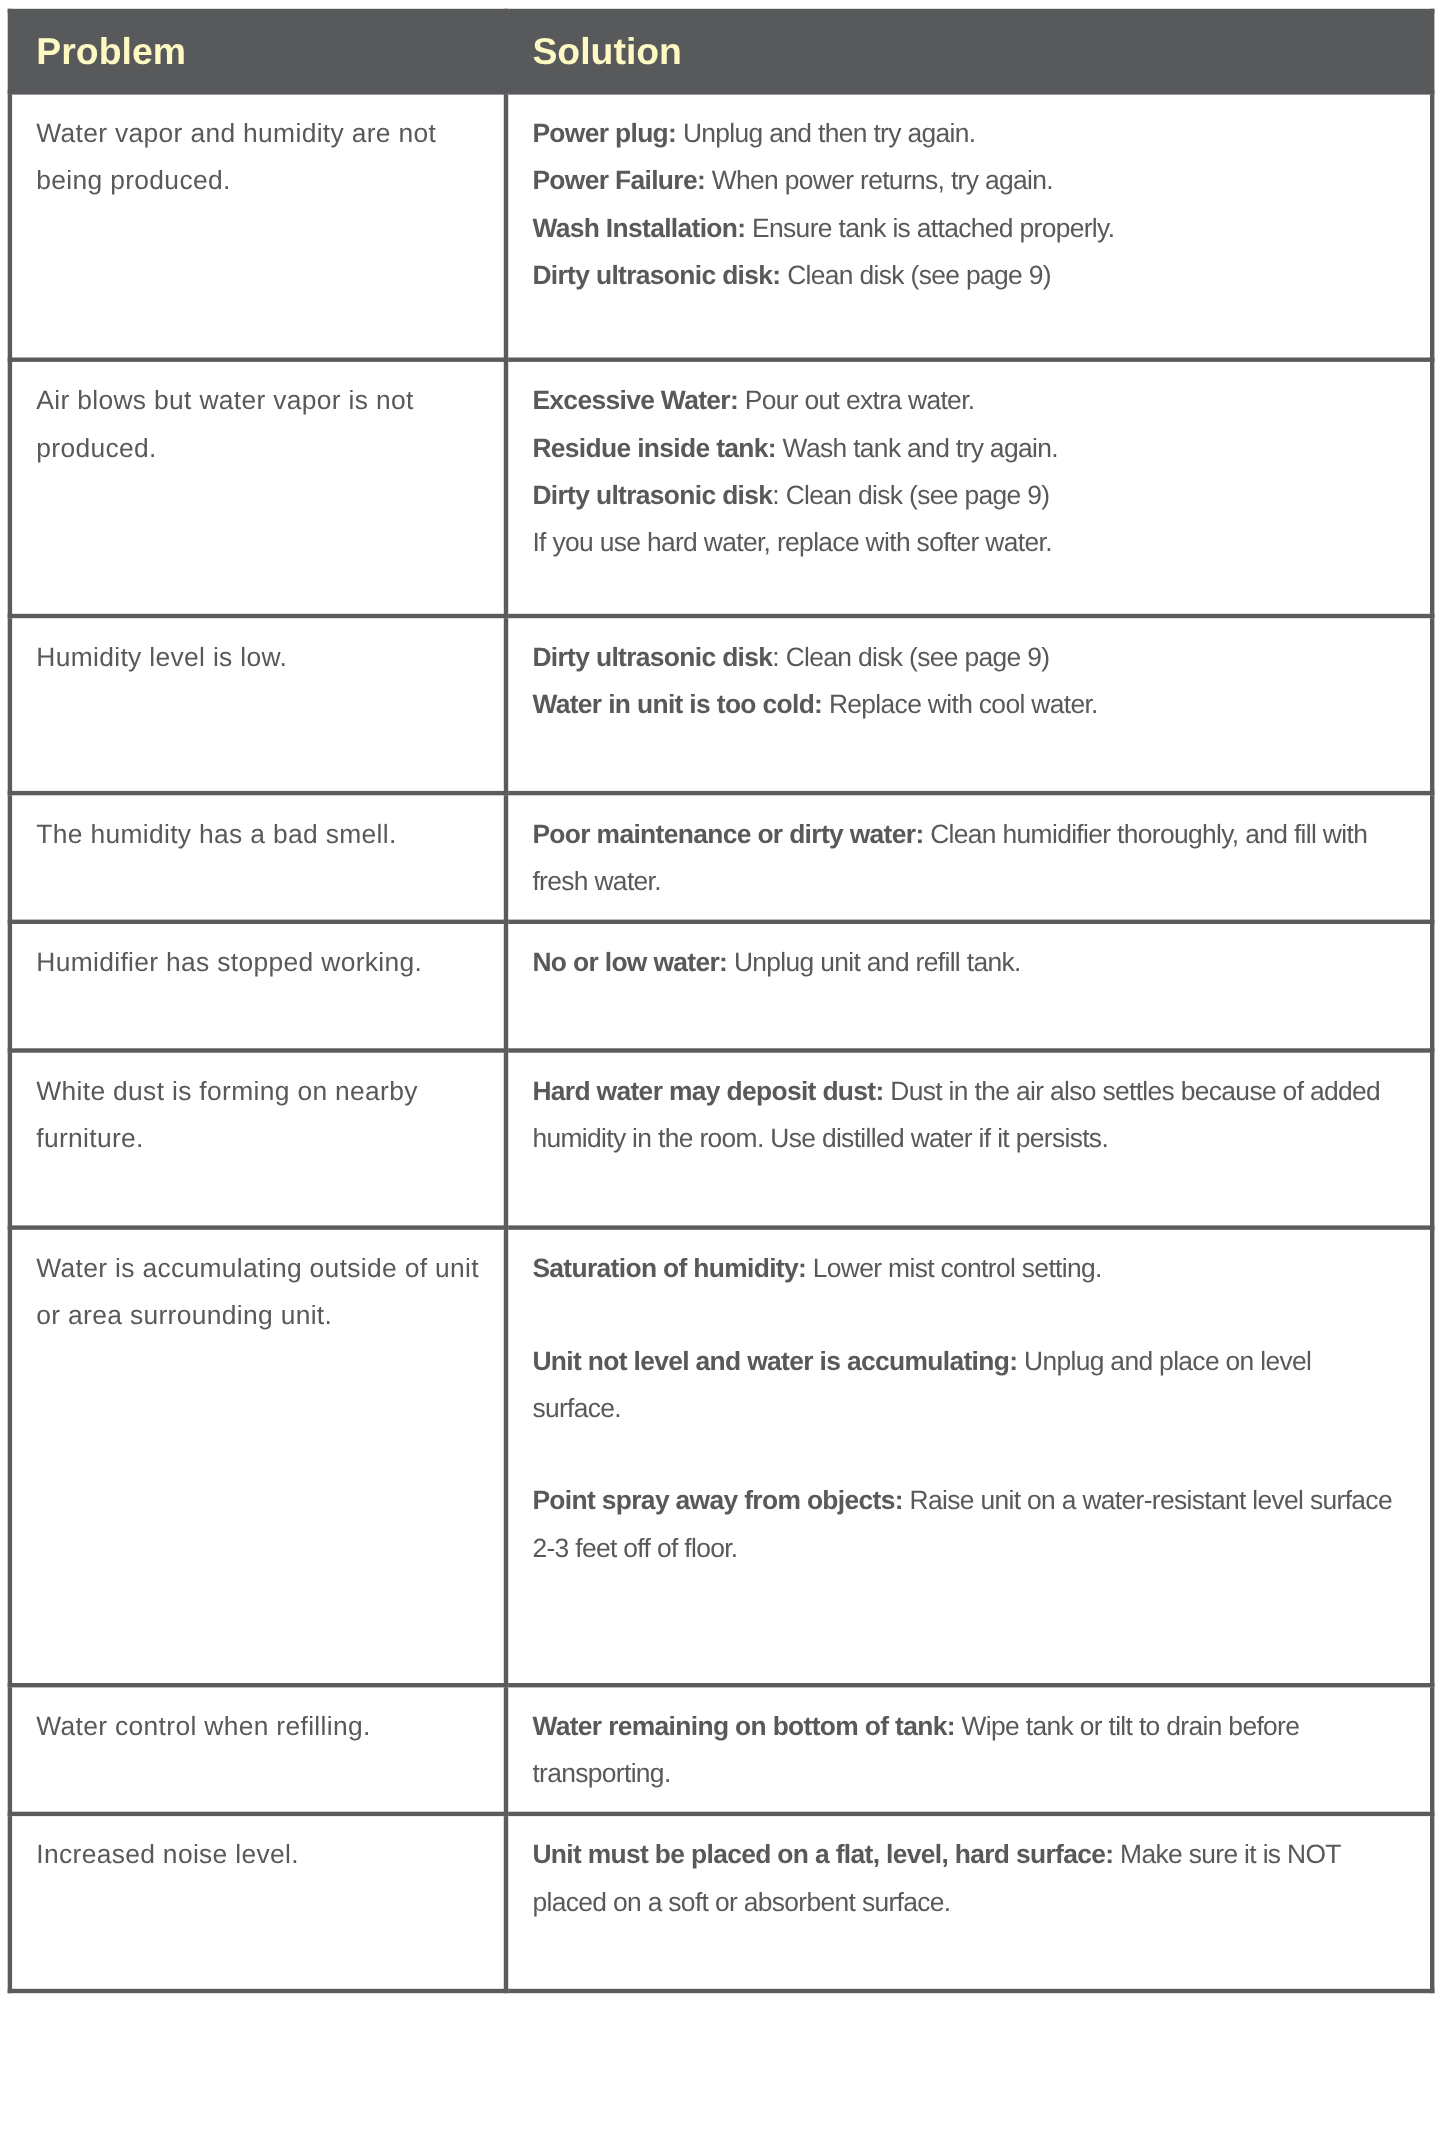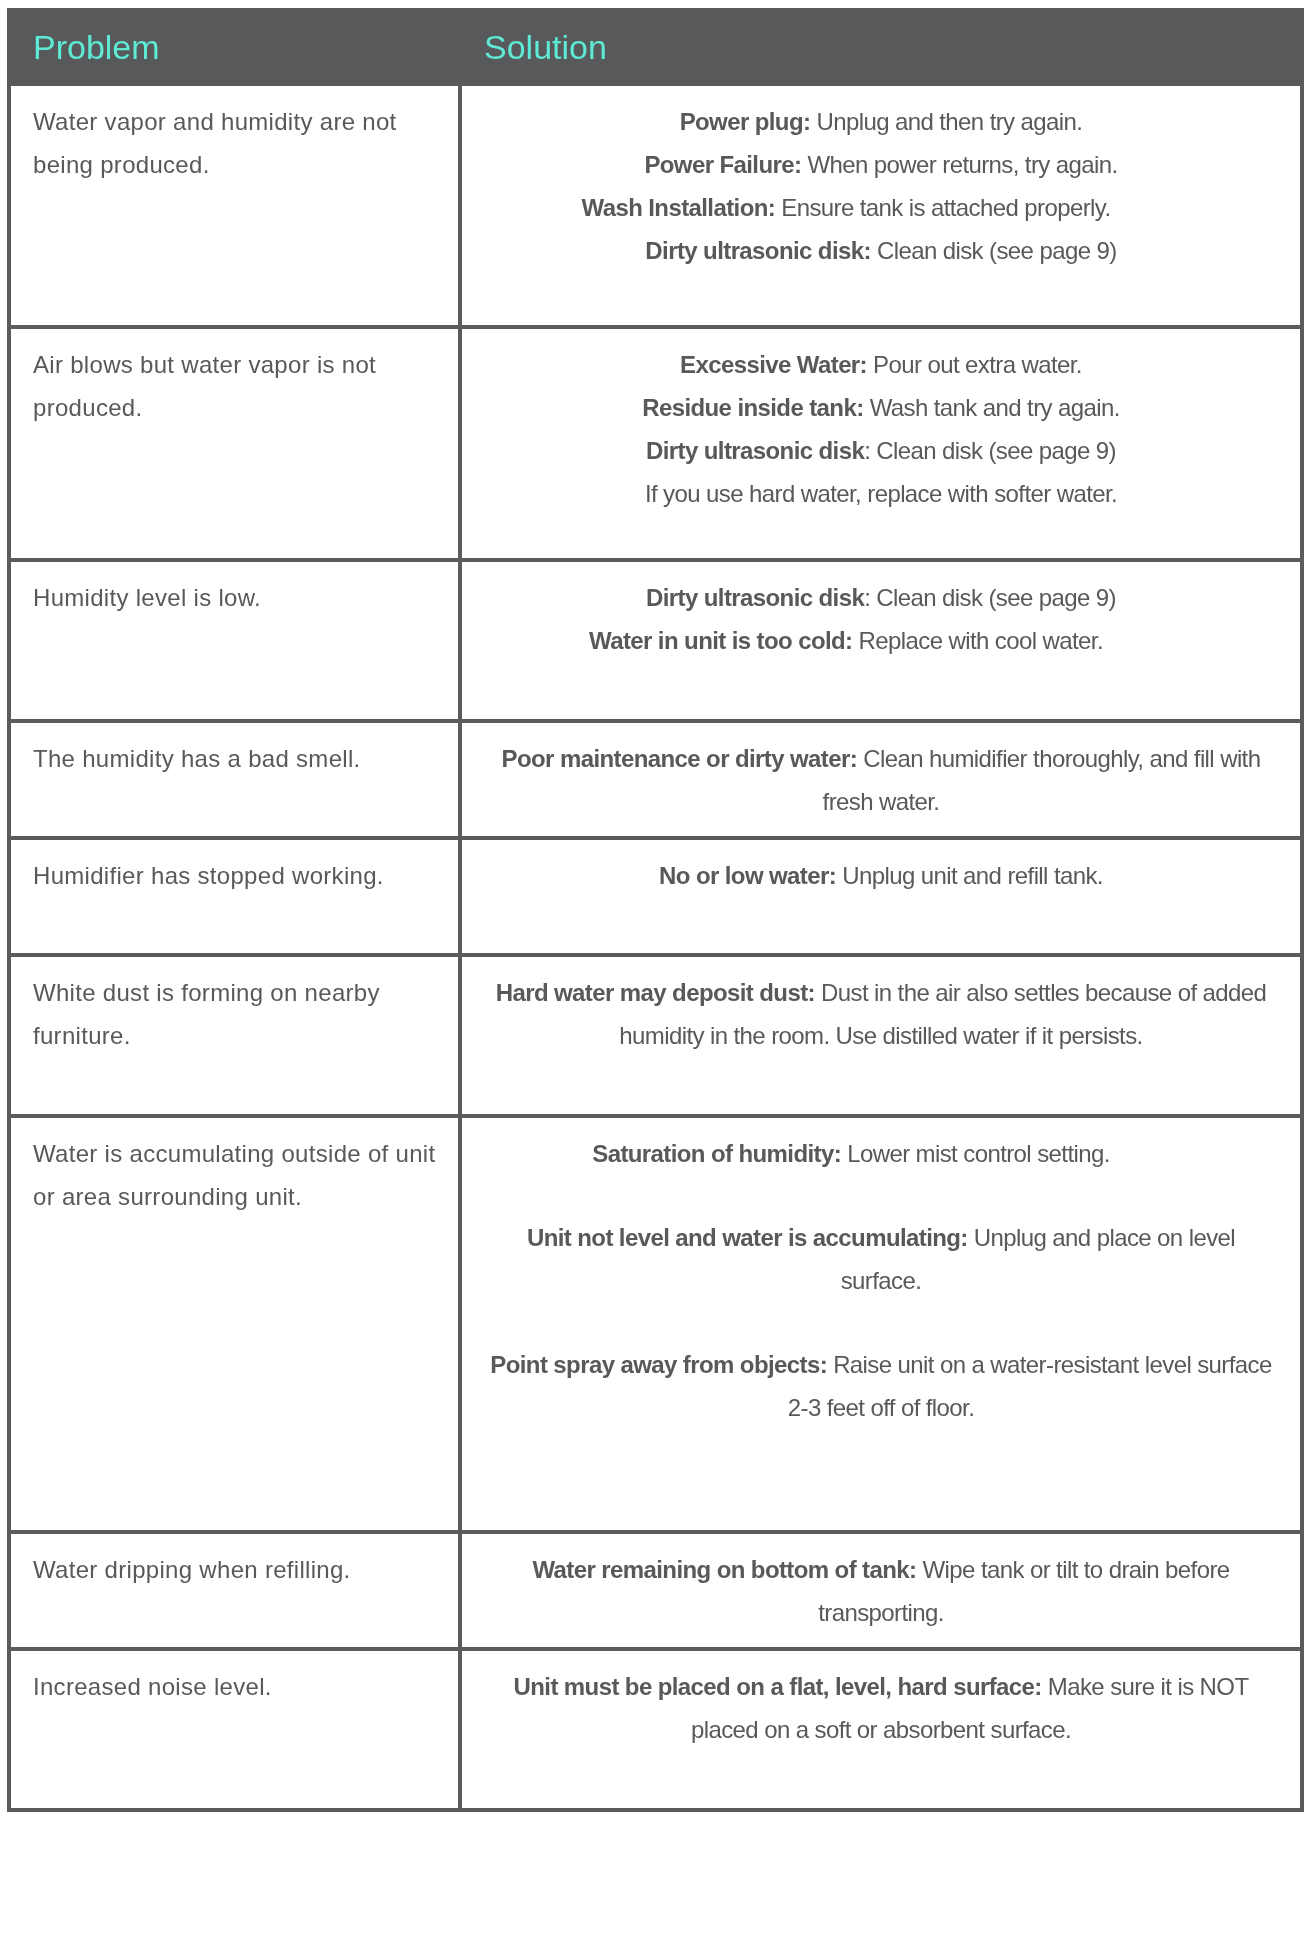--- a/index.html
+++ b/index.html
@@ -1,28 +1,28 @@
 <!DOCTYPE html>
 <html><head>
 <meta charset="utf-8">
 <style>
   html, body { margin: 0; padding: 0; background: #ffffff; }
   body { width: 1311px; height: 1944px; position: relative; overflow: hidden;
          font-family: "Liberation Sans", sans-serif; color: #58595b; }
   .table { position: absolute; left: 7px; top: 8px; width: 1297px;
            border-collapse: collapse; table-layout: fixed; }
   .table th, .table td { border: 4px solid #5a5b5d; vertical-align: top; text-align: left; }
-  .table thead th { background: #58595b; color: #5eead4; font-weight: normal;
+  .table thead th { background: #58595b; color: #fef9c3; font-weight: bold;
                     font-size: 34px; height: 70px; padding: 0 22px; vertical-align: middle;
                     border-color: #58595b; }
   .col-problem { width: 451px; }
   .table td { font-size: 24px; line-height: 43px; padding: 14px 22px 10px 22px; }
   .table td.problem { letter-spacing: 0.3px; }
   .table td.solution { letter-spacing: -0.6px; }
-  .sol-line { display: block; text-align: center; }
+  .sol-line { display: block; }
   .sol-line .lbl { font-weight: bold; }
   .gap { display: block; height: 41px; }
 </style>
 </head>
 <body>
 
 <table class="table">
   <colgroup>
     <col class="col-problem">
     <col>
@@ -89,21 +89,21 @@
       <td class="solution">
         <span class="sol-line" style="padding-right:60px"><span class="lbl">Saturation of humidity:</span><span> Lower mist control setting.</span></span>
         <span class="gap"></span>
         <span class="sol-line"><span class="lbl">Unit not level and water is accumulating:</span><span> Unplug and place on level surface.</span></span>
         <span class="gap"></span>
         <span class="sol-line"><span class="lbl">Point spray away from objects:</span><span> Raise unit on a water-resistant level surface 2-3 feet off of floor.</span></span>
       </td>
     </tr>
 
     <tr style="height:117px">
-      <td class="problem" style="padding-right:90px">Water dripping when refilling.</td>
+      <td class="problem" style="padding-right:90px">Water control when refilling.</td>
       <td class="solution">
         <span class="sol-line"><span class="lbl">Water remaining on bottom of tank:</span><span> Wipe tank or tilt to drain before transporting.</span></span>
       </td>
     </tr>
 
     <tr style="height:161px">
       <td class="problem">Increased noise level.</td>
       <td class="solution">
         <span class="sol-line"><span class="lbl">Unit must be placed on a flat, level, hard surface:</span><span> Make sure it is NOT placed on a soft or absorbent surface.</span></span>
       </td>

